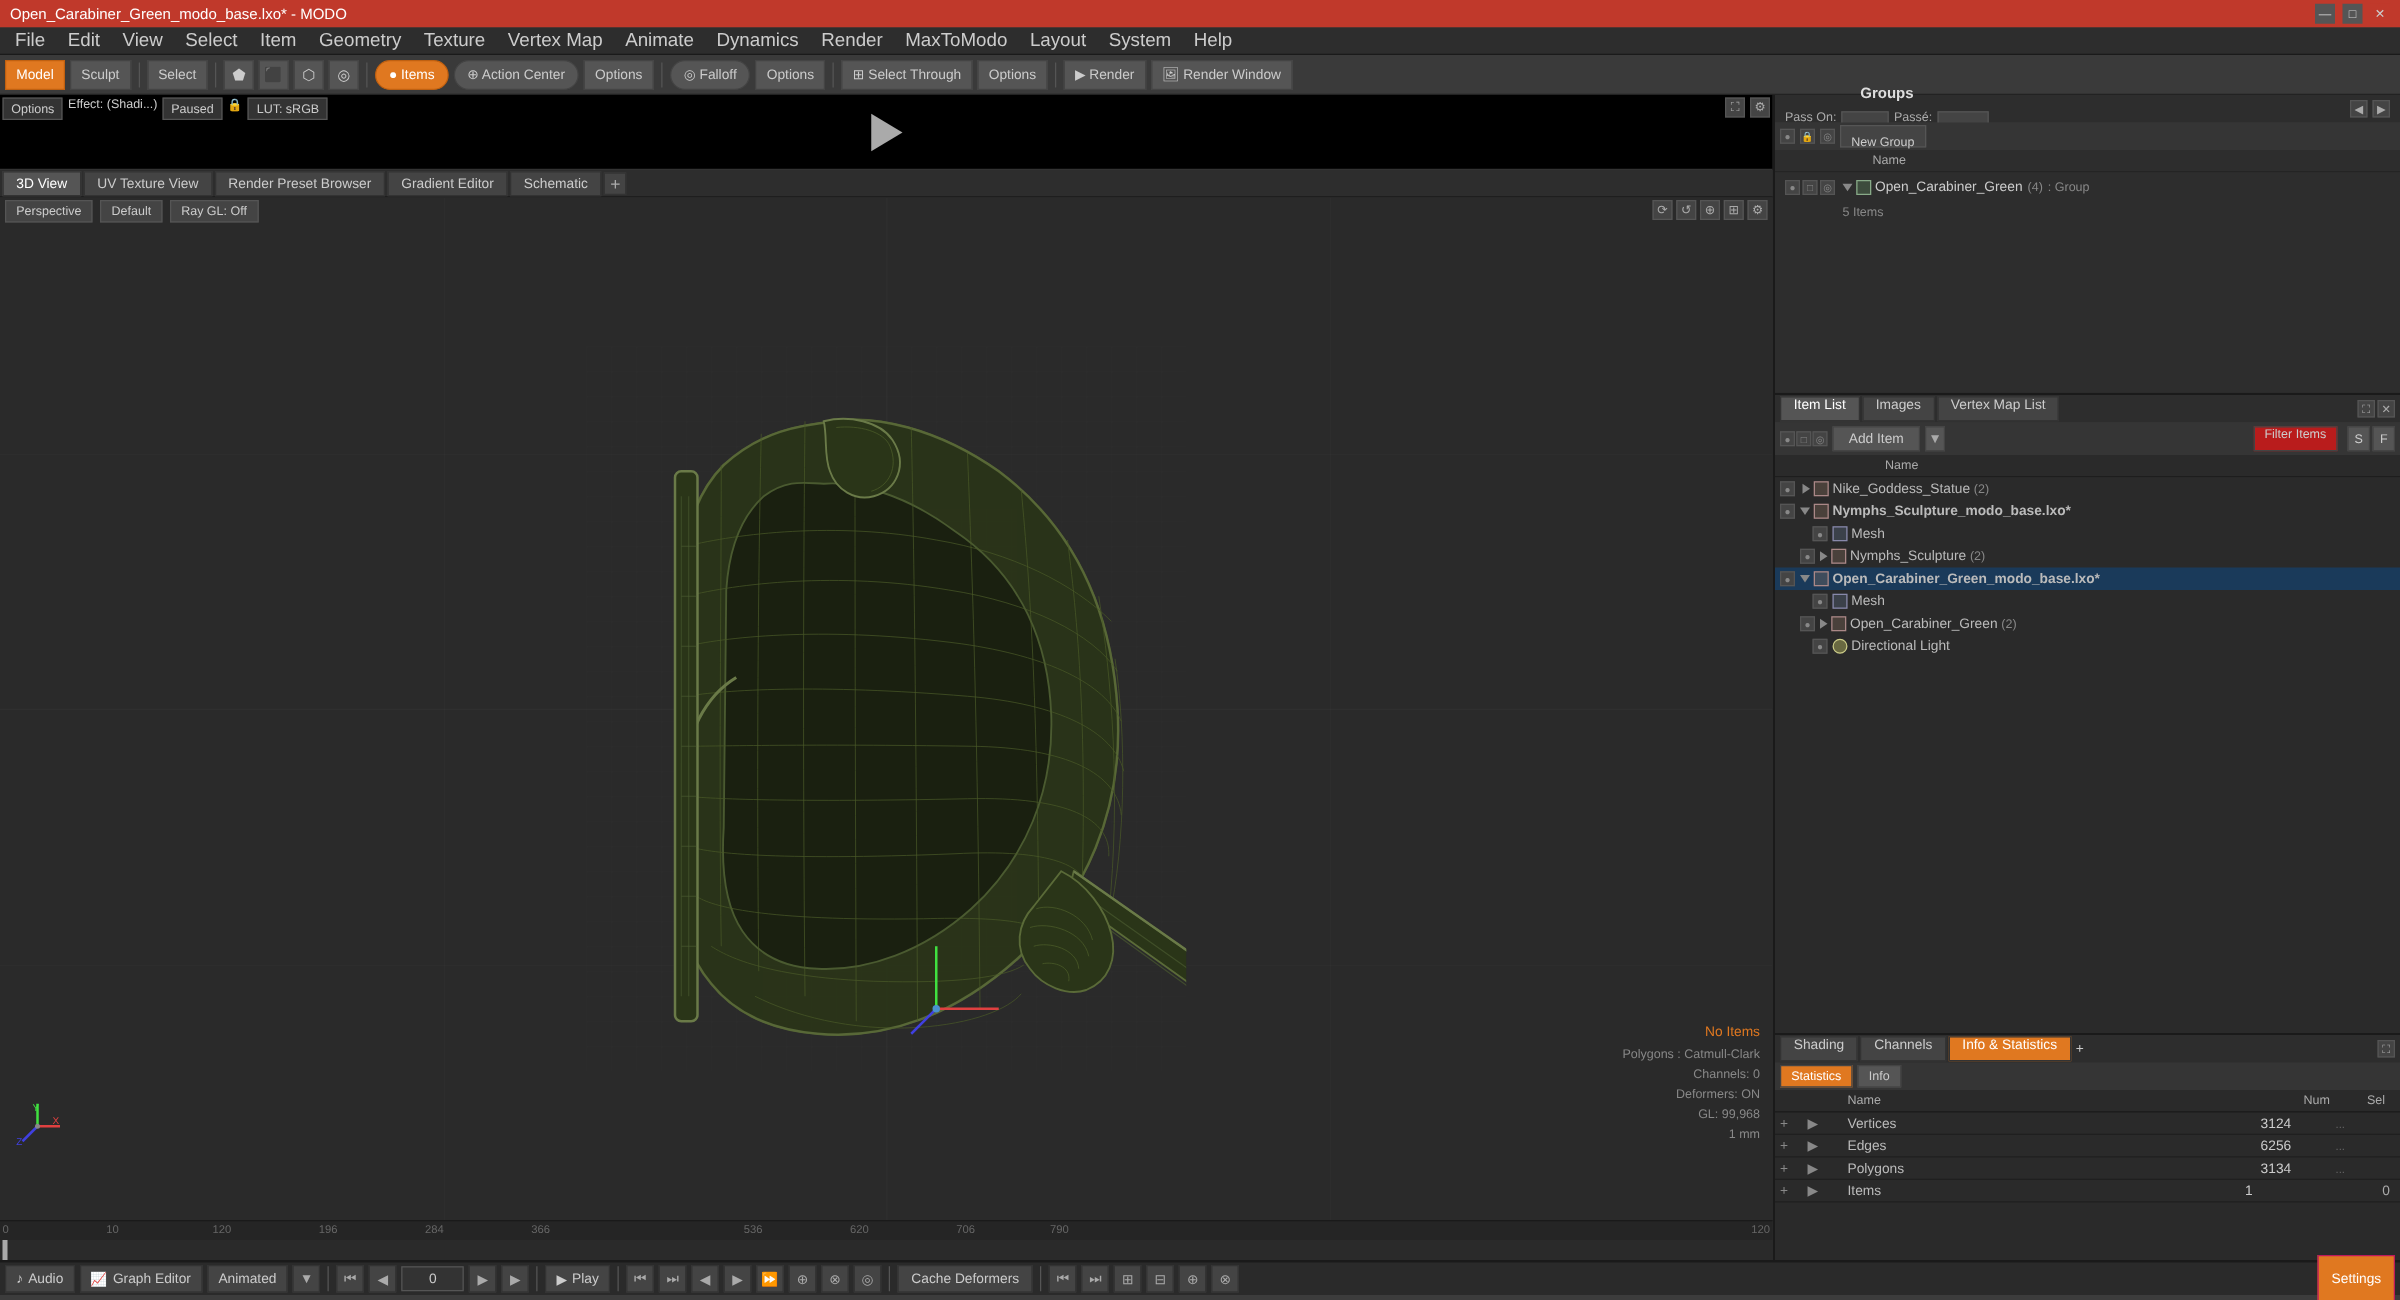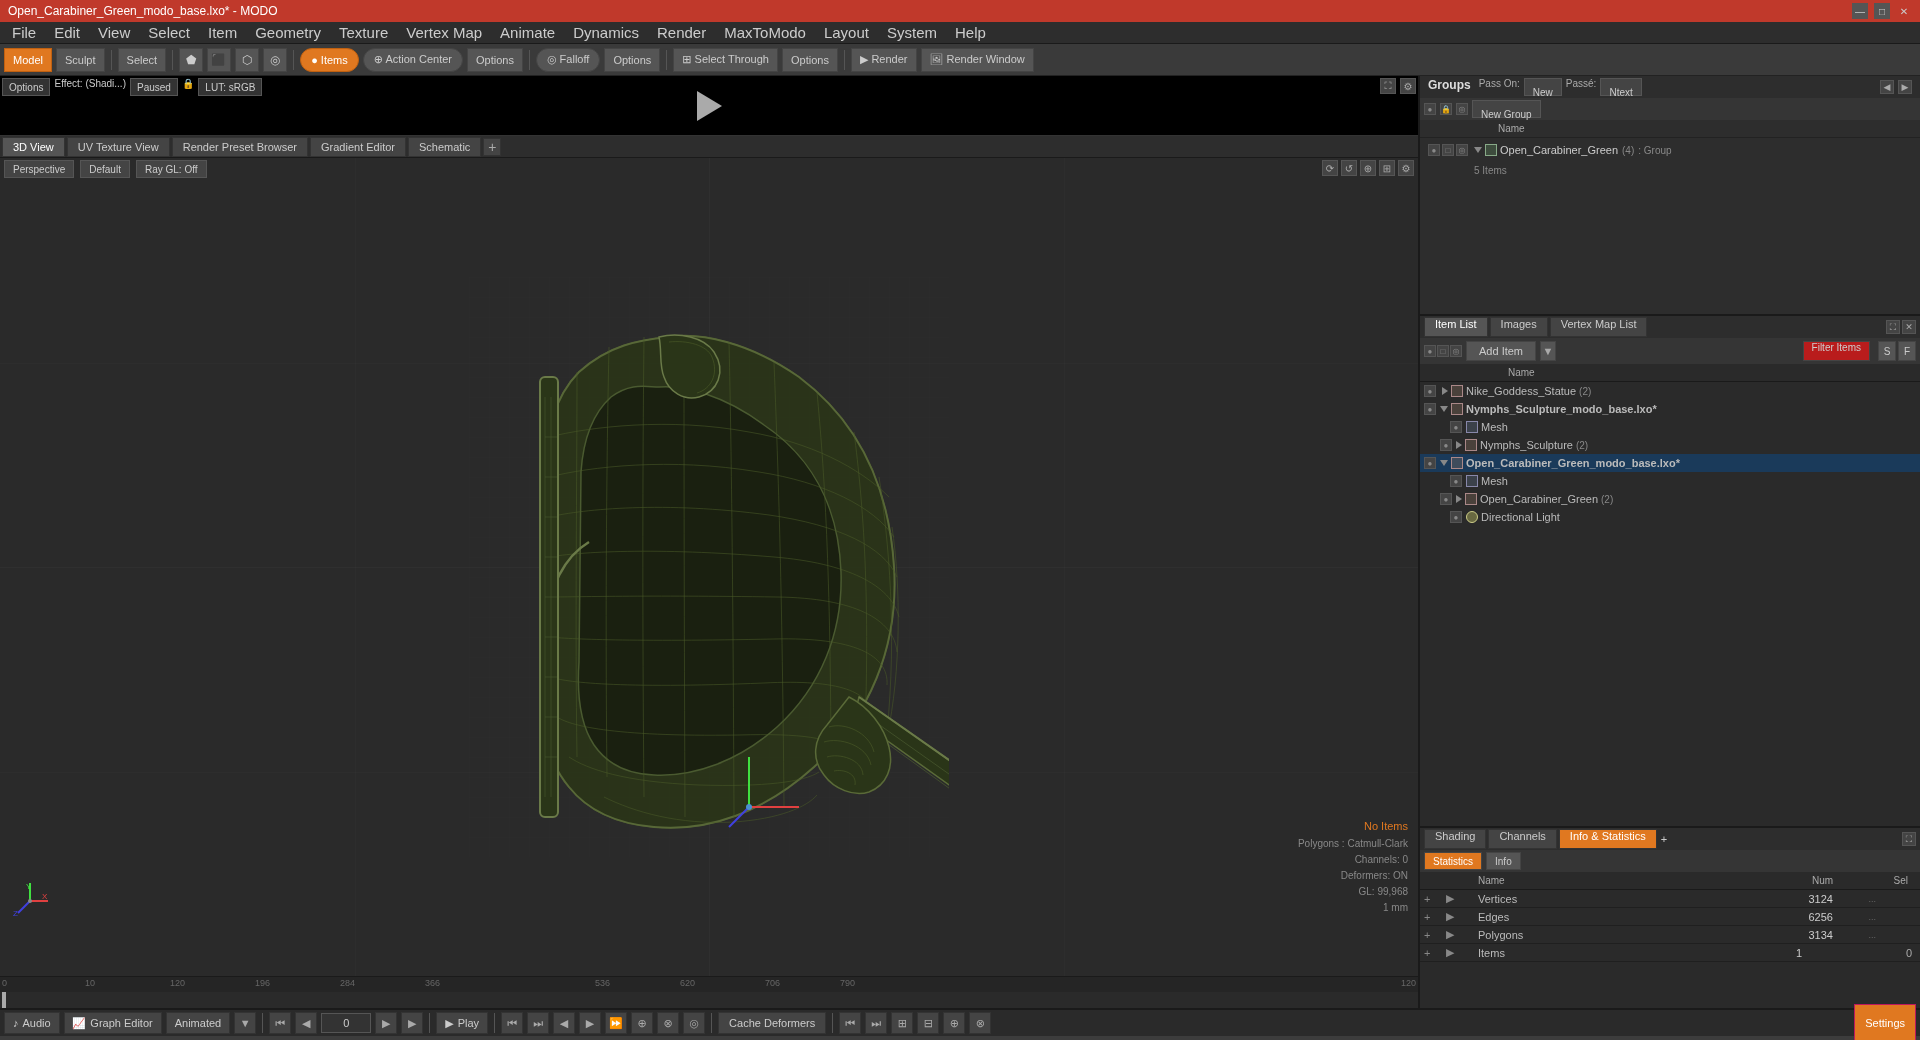--- a/index.html
+++ b/index.html
@@ -976,21 +976,21 @@
 
     <div id="timeline-bar">
       <div id="timeline-handle"></div>
     </div>
   </div>
 
   <div id="right-panel">
 
     <div id="groups-panel">
       <div id="groups-header">
-        <div style="display:flex;gap:8px;">
+        <div style="display:flex;align-items:center;gap:8px;flex-direction:column;">
           <span id="groups-header-label">Groups</span>
           <div id="groups-header-right">
             <span style="font-size:10px;color:#aaa;">Pass On:</span>
             <button class="groups-btn">New</button>
             <span style="font-size:10px;color:#aaa;">Passé:</span>
             <button class="groups-btn">Ntext</button>
           </div>
         </div>
         <div style="display:flex;gap:4px;">
           <div class="panel-expand-icon">◀</div>
@@ -1140,21 +1140,21 @@
           <div class="panel-expand-icon">⛶</div>
         </div>
       </div>
       <div id="stats-content">
         <div id="stats-toolbar">
           <button class="stats-info-btn active">Statistics</button>
           <button class="stats-info-btn">Info</button>
         </div>
         <div id="stats-columns">
           <span style="flex:1;padding-left:50px;">Name</span>
-          <span style="width:60px;padding-right:8px;">Num</span>
+          <span style="width:60px;text-align:right;padding-right:8px;">Num</span>
           <span style="width:40px;text-align:right;padding-right:4px;">Sel</span>
         </div>
 
         <div class="stats-row">
           <span class="stats-add">+</span>
           <span style="width:8px;"> </span>
           <span class="stats-expand">▶</span>
           <span class="stats-name">Vertices</span>
           <span class="stats-num">3124</span>
           <span style="color:#666;font-size:9px;">...</span>

